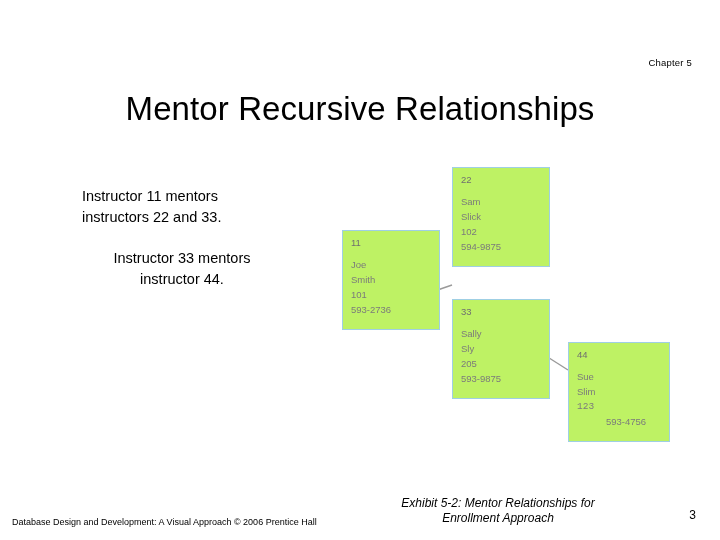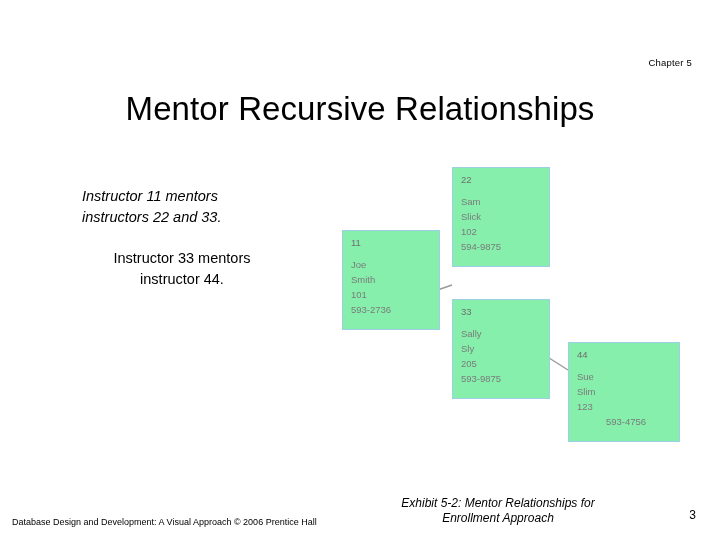--- a/index.html
+++ b/index.html
@@ -42,49 +42,48 @@
   .body-text {
     position: absolute;
     font-size: 14.5px;
     line-height: 1.45;
     color: #000000;
   }
   .para-1 {
     top: 186px;
     left: 82px;
     width: 200px;
-    font-style: italic;
   }
   .para-2 {
     top: 248px;
     left: 82px;
     width: 200px;
     text-align: center;
   }
   .entity-box {
     position: absolute;
-    background: #86efac;
+    background: #bef264;
     border: 1px solid #9fcfe4;
     box-sizing: border-box;
   }
   .entity-box .e-line {
     position: absolute;
     left: 8px;
     font-size: 9.5px;
     color: #7b7b7b;
     white-space: nowrap;
   }
   .entity-box .e-key {
     color: #6f6f6f;
   }
   
   #box-22 { left: 452px; top: 167px; width: 98px; height: 100px; }
   #box-11 { left: 342px; top: 230px; width: 98px; height: 100px; }
   #box-33 { left: 452px; top: 299px; width: 98px; height: 100px; }
-  #box-44 { left: 568px; top: 342px; width: 112px; height: 100px; }
+  #box-44 { left: 568px; top: 342px; width: 102px; height: 100px; }
 
   .arrow-svg {
     position: absolute;
     left: 0;
     top: 0;
     width: 720px;
     height: 540px;
     pointer-events: none;
   }
 
@@ -159,21 +158,21 @@
     <div class="e-line" style="top:28px;">Sally</div>
     <div class="e-line" style="top:43px;">Sly</div>
     <div class="e-line" style="top:58px;">205</div>
     <div class="e-line" style="top:73px;">593-9875</div>
   </div>
 
   <div class="entity-box" id="box-44">
     <div class="e-line e-key" style="top:6px;">44</div>
     <div class="e-line" style="top:28px;">Sue</div>
     <div class="e-line" style="top:43px;">Slim</div>
-    <div class="e-line" style="top:58px;">123</div>
+    <div class="e-line" style="top:58px;font-family:Liberation Mono, monospace;">123</div>
     <div class="e-line" style="top:73px;padding-left:29px;">593-4756</div>
   </div>
 
   <div class="footer-left">Database Design and Development: A Visual Approach  © 2006 Prentice Hall</div>
 
   <div class="footer-caption">
     <div>Exhibit 5-2: Mentor Relationships for</div>
     <div>Enrollment Approach</div>
   </div>
 

